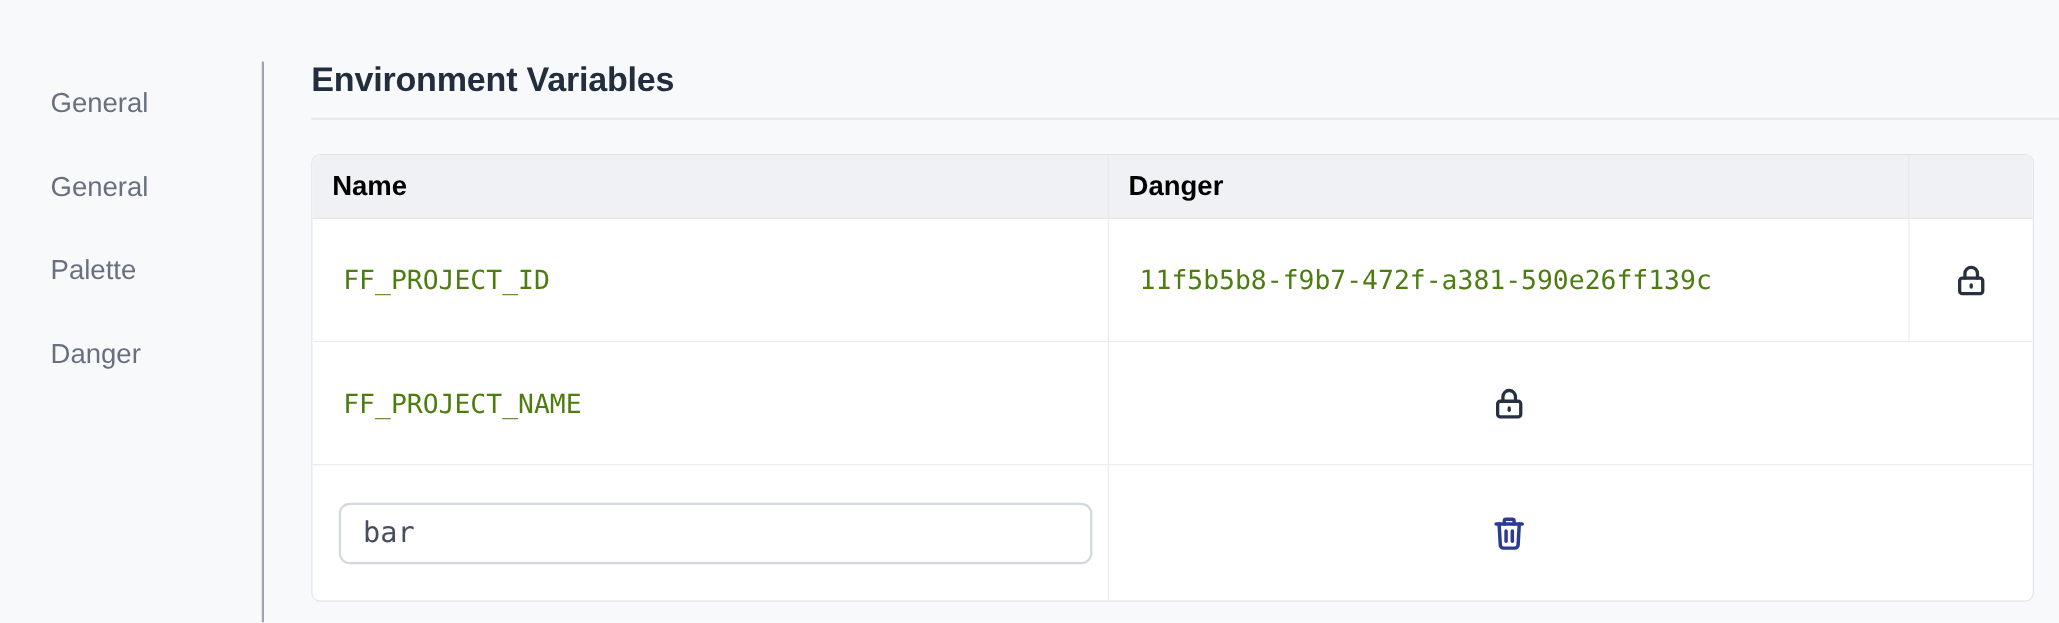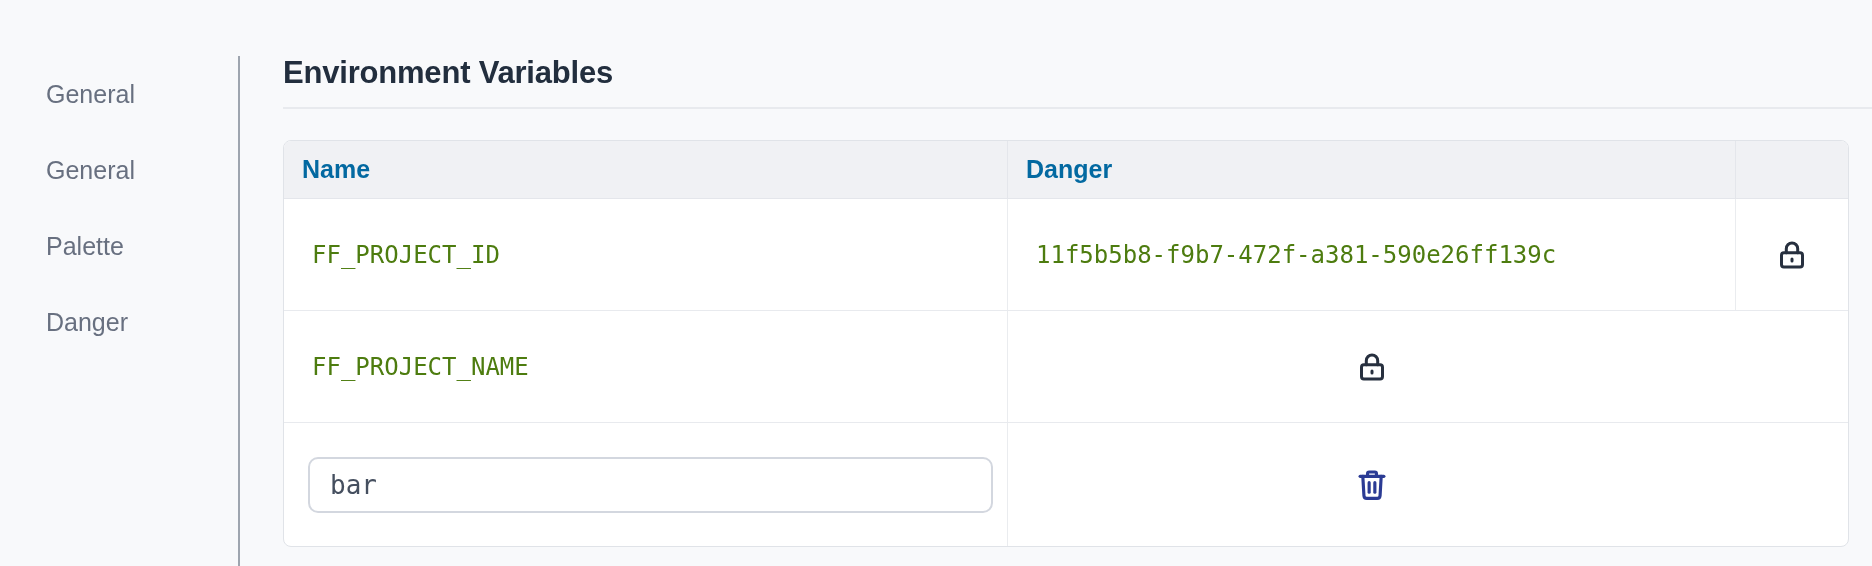--- a/index.html
+++ b/index.html
@@ -80,21 +80,21 @@
     background: #f0f1f4;
     height: 58px;
     border-bottom: 1px solid #e4e6eb;
   }
   .th-cell {
     display: flex;
     align-items: center;
     padding-left: 18px;
     font-size: 25px;
     font-weight: 700;
-    color: #0369a1;
+    color: #000000;
     border-right: 1px solid #e4e6eb;
   }
   .th-cell:last-child { border-right: none; }
 
   .t-body-row {
     height: 112px;
     border-bottom: 1px solid #e8eaee;
   }
   .t-body-row:last-child { border-bottom: none; }
   .td-cell {

